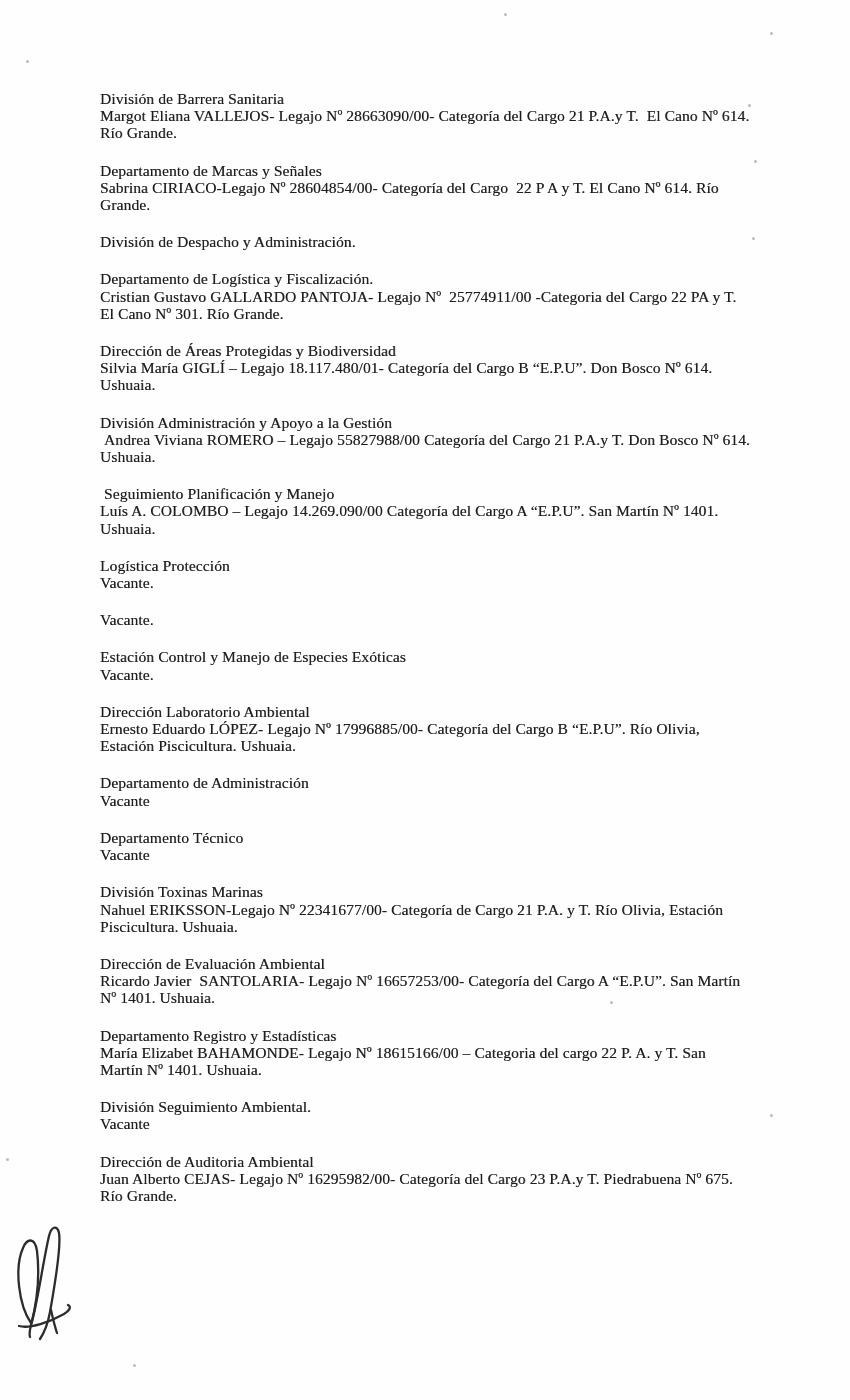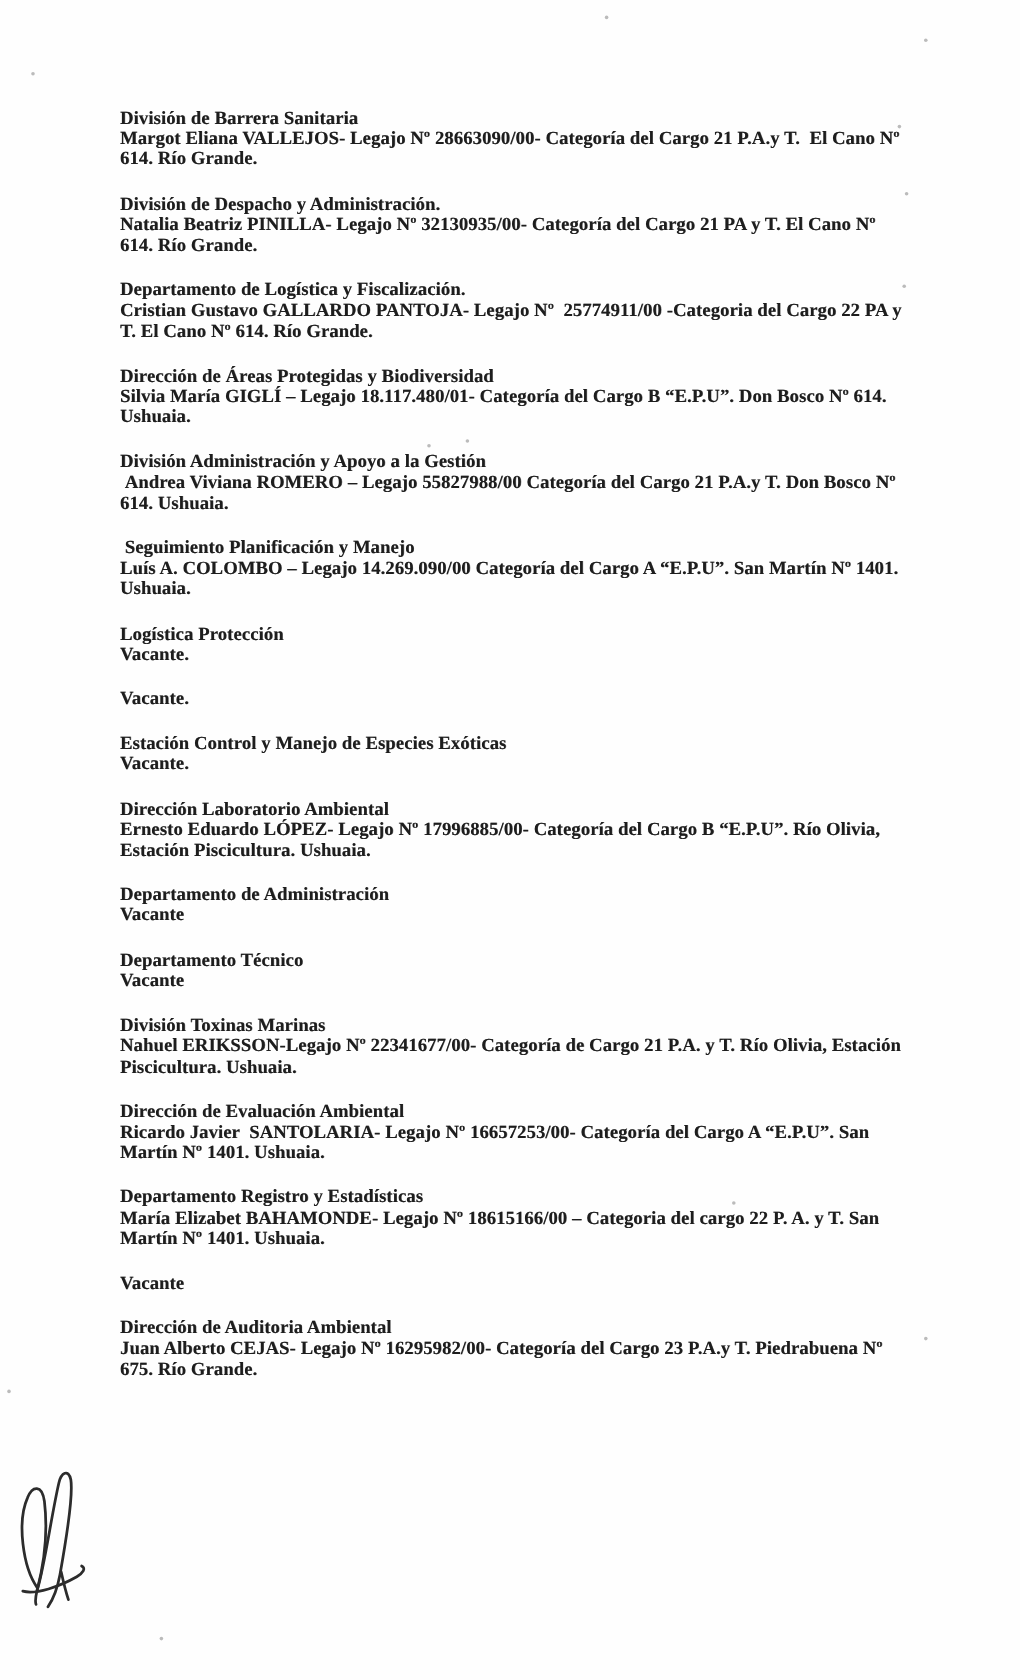--- a/index.html
+++ b/index.html
@@ -27,21 +27,20 @@
   .entry.gap-xl {
   }
   .entry-title,
   .entry-body {
     font-size: 15.5px;
     line-height: 17.2px;
     color: #1d1d1d;
     white-space: pre-wrap;
     letter-spacing: 0.1px;
     text-shadow: 0.35px 0 0 rgba(25,25,25,0.55);
-    font-weight: bold;
   }
   .signature {
     position: absolute;
     left: 6px;
     top: 1222px;
     width: 70px;
     height: 125px;
   }
   .signature svg {
     width: 100%;
@@ -61,29 +60,32 @@
 
 <div class="page">
 
   <div class="content">
 
     <div class="entry">
       <div class="entry-title">División de Barrera Sanitaria</div>
       <div class="entry-body">Margot Eliana VALLEJOS- Legajo Nº 28663090/00- Categoría del Cargo 21 P.A.y T.  El Cano Nº 614. Río Grande.</div>
     </div>
 
+    <div class="entry">
+      <div class="entry-title">Departamento de Marcas y Señales</div>
+      <div class="entry-body">Sabrina CIRIACO-Legajo Nº 28604854/00- Categoría del Cargo  22 P A y T. El Cano Nº 614. Río Grande.</div>
+    </div>
 
     <div class="entry">
       <div class="entry-title">División de Despacho y Administración.</div>
-      <div class="entry-body">Natalia Beatriz PINILLA- Legajo Nº 32130935/00- Categoría del Cargo 21 PA y T. El Cano Nº 614. Río Grande.</div>
     </div>
 
     <div class="entry gap-xl">
       <div class="entry-title">Departamento de Logística y Fiscalización.</div>
-      <div class="entry-body">Cristian Gustavo GALLARDO PANTOJA- Legajo Nº  25774911/00 -Categoria del Cargo 22 PA y T. El Cano Nº 614. Río Grande.</div>
+      <div class="entry-body">Cristian Gustavo GALLARDO PANTOJA- Legajo Nº  25774911/00 -Categoria del Cargo 22 PA y T. El Cano Nº 301. Río Grande.</div>
     </div>
 
     <div class="entry">
       <div class="entry-title">Dirección de Áreas Protegidas y Biodiversidad</div>
       <div class="entry-body">Silvia María GIGLÍ – Legajo 18.117.480/01- Categoría del Cargo B “E.P.U”. Don Bosco Nº 614. Ushuaia.</div>
     </div>
 
     <div class="entry">
       <div class="entry-title">División Administración y Apoyo a la Gestión</div>
       <div class="entry-body"> Andrea Viviana ROMERO – Legajo 55827988/00 Categoría del Cargo 21 P.A.y T. Don Bosco Nº 614. Ushuaia.</div>
@@ -132,20 +134,21 @@
       <div class="entry-title">Dirección de Evaluación Ambiental</div>
       <div class="entry-body">Ricardo Javier  SANTOLARIA- Legajo Nº 16657253/00- Categoría del Cargo A “E.P.U”. San Martín Nº 1401. Ushuaia.</div>
     </div>
 
     <div class="entry">
       <div class="entry-title">Departamento Registro y Estadísticas</div>
       <div class="entry-body">María Elizabet BAHAMONDE- Legajo Nº 18615166/00 – Categoria del cargo 22 P. A. y T. San Martín Nº 1401. Ushuaia.</div>
     </div>
 
     <div class="entry">
+      <div class="entry-title">División Seguimiento Ambiental.</div>
       <div class="entry-body">Vacante</div>
     </div>
 
     <div class="entry">
       <div class="entry-title">Dirección de Auditoria Ambiental</div>
       <div class="entry-body">Juan Alberto CEJAS- Legajo Nº 16295982/00- Categoría del Cargo 23 P.A.y T. Piedrabuena Nº 675. Río Grande.</div>
     </div>
 
   </div>
 

